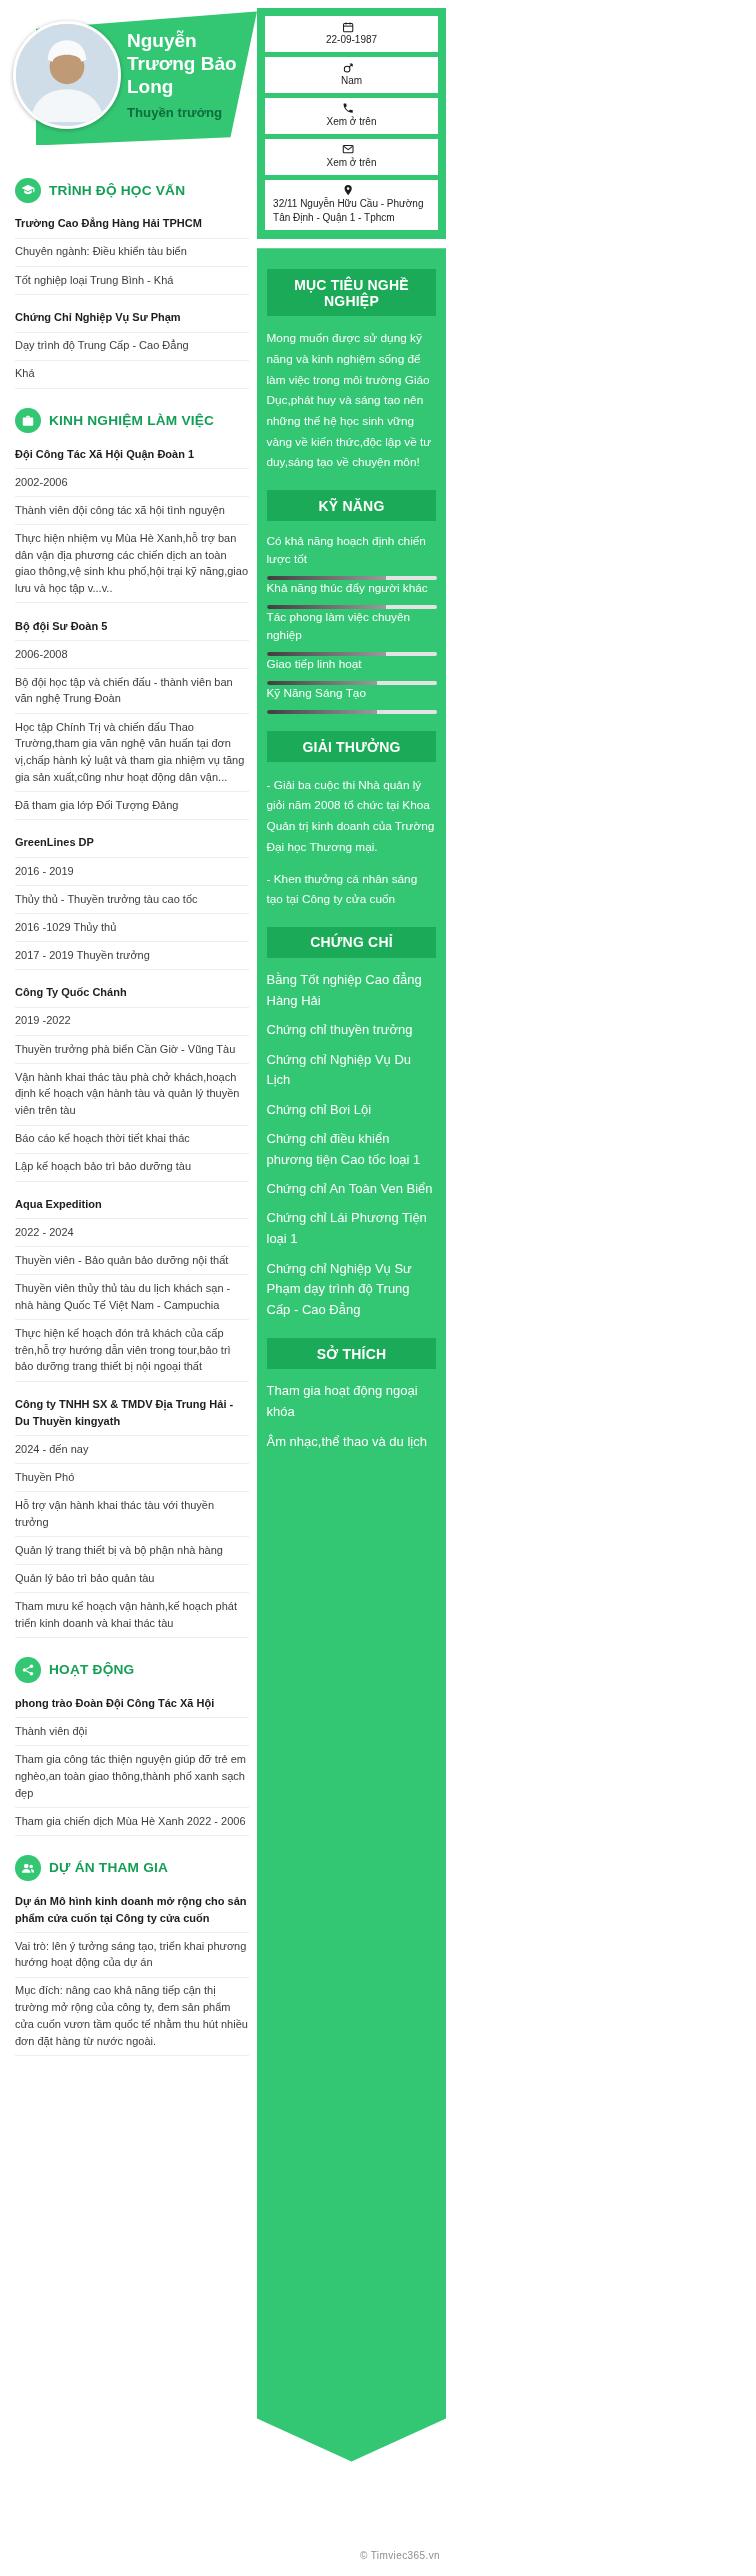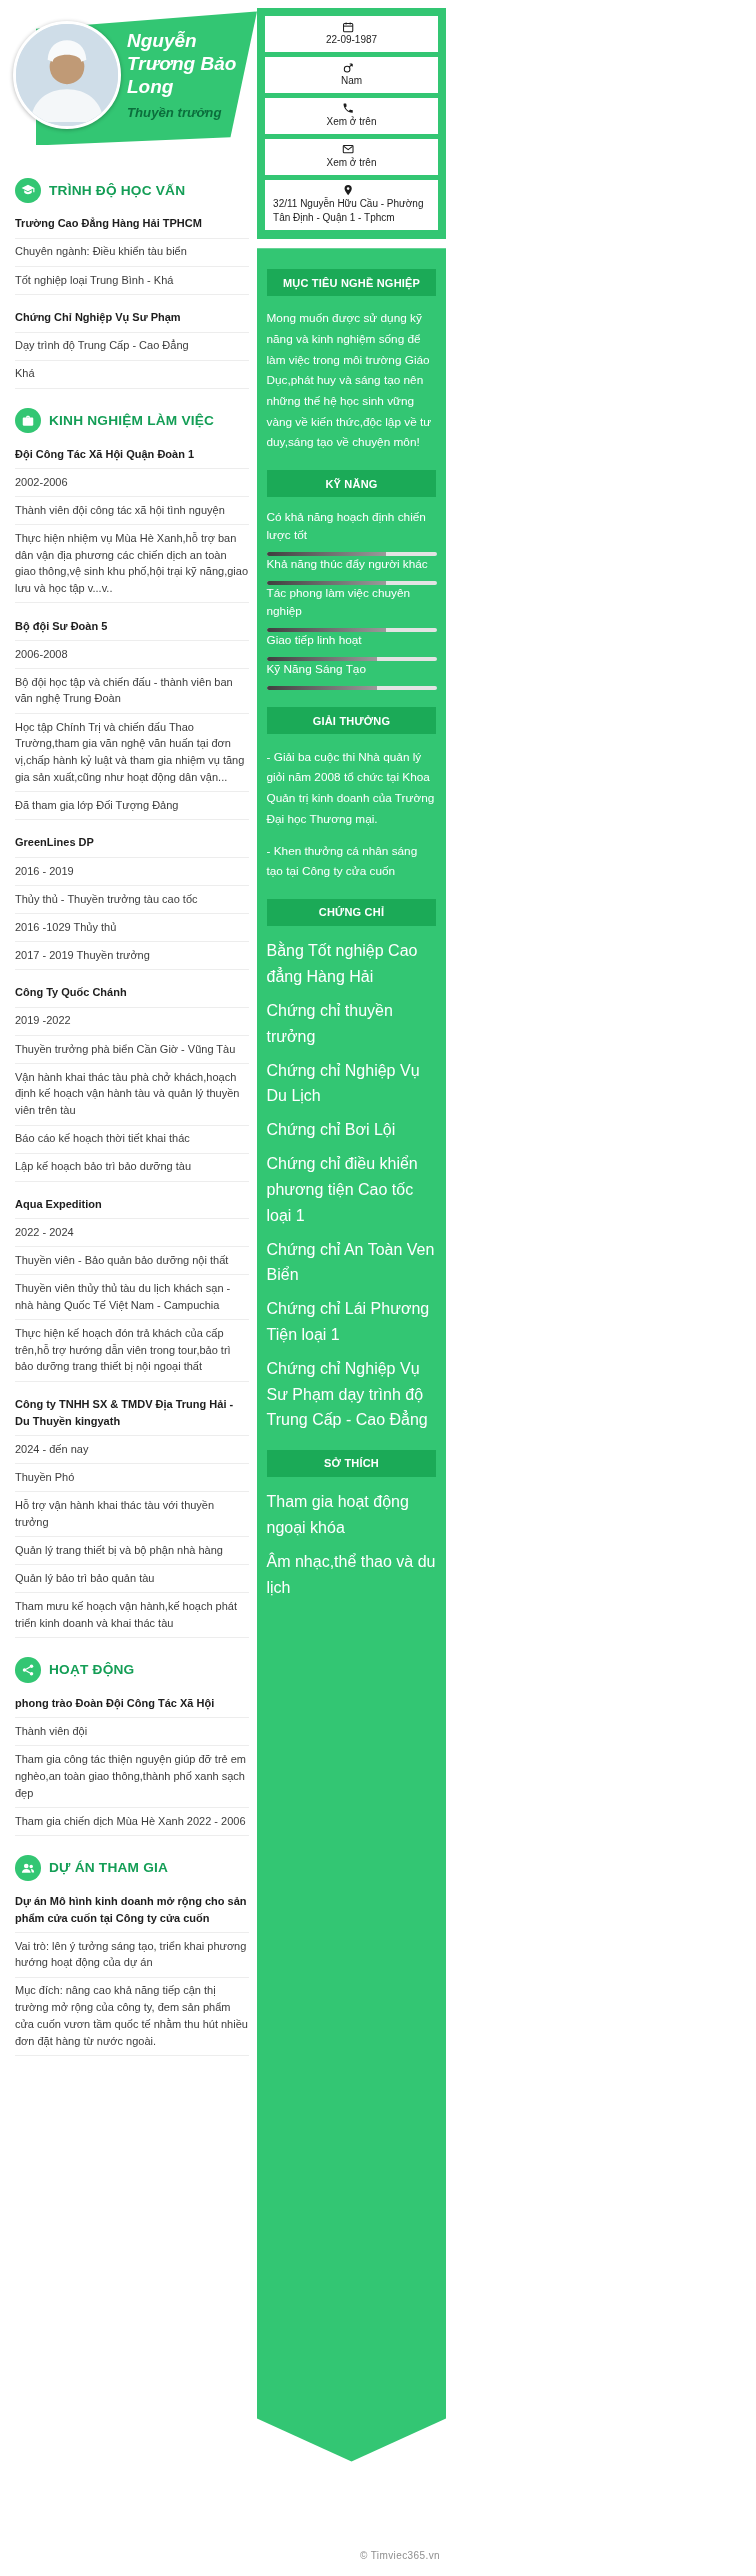--- a/index.html
+++ b/index.html
@@ -15,21 +15,21 @@
   }
   *{box-sizing:border-box;}
   html,body{margin:0;padding:0;}
   body{background:#ffffff;font-family:"Liberation Sans","DejaVu Sans",sans-serif;}
   .page{position:relative;width:756px;height:2576px;background:#ffffff;overflow:hidden;}
 
   
   .col-left{position:absolute;left:15px;top:7.6px;width:234px;}
   .cv-header{position:relative;height:151px;}
   .banner{position:absolute;left:21px;top:3.8px;width:221px;height:134px;background:var(--green);
-          clip-path:polygon(0 13%,100% 0,88% 94%,0 100%);padding:19px 7.6px 0 91px;z-index:1;font-style:italic;}
+          clip-path:polygon(0 13%,100% 0,88% 94%,0 100%);padding:19px 7.6px 0 91px;z-index:1;}
   .name{font-size:19px;font-weight:bold;color:#ffffff;line-height:1.2;width:125px;}
   .job-title{margin-top:6.6px;font-size:13.2px;font-weight:bold;color:var(--job-green);}
   .avatar{position:absolute;left:-1.9px;top:13.2px;width:108px;height:108px;border-radius:50%;
           border:3.8px solid #ffffff;overflow:hidden;background:#cfdde8;z-index:2;
           box-shadow:0 0.9px 4.7px rgba(0,0,0,.3);}
   .avatar svg{width:100%;height:100%;display:block;}
 
   .sec-head{display:flex;align-items:center;gap:8.5px;margin:19px 0 7.6px;}
   .sec-icon-circle{width:25.5px;height:25.5px;border-radius:50%;background:var(--green);color:#fff;
           display:inline-flex;align-items:center;justify-content:center;flex:0 0 auto;}
@@ -44,28 +44,28 @@
   .col-right{position:absolute;left:257px;top:7.6px;width:189px;height:2454px;display:flex;flex-direction:column;}
   .contact-box{background:var(--green);padding:3.8px 4.7px;}
   .contact-row{display:flex;align-items:center;background:#ffffff;margin:4.7px 3.8px;padding:4.7px 7.6px;flex-direction:column;}
   .c-icon{width:12.3px;height:12.3px;margin-right:7.6px;color:#1c1c1c;flex:0 0 auto;display:inline-flex;}
   .c-icon svg{width:100%;height:100%;}
   .c-text{font-size:10px;color:#1c1c1c;line-height:1.45;}
 
   .side-panel{margin-top:9.5px;flex:1 1 auto;background:var(--green);color:#ffffff;
           padding:3.8px 9.5px 76px;
           clip-path:polygon(0 0,100% 0,100% calc(100% - 43px),50% 100%,0 calc(100% - 43px));}
-  .sband{background:var(--green-dark);text-align:center;font-weight:bold;font-size:11px;
+  .sband{background:var(--green-dark);text-align:center;font-weight:bold;font-size:14px;
           padding:7.6px 3.8px;margin:17px 0.9px 12.3px;letter-spacing:0.2px;}
   .spara{margin:0 0 11.3px;font-size:11.8px;line-height:1.75;}
   .skill{}
   .skill-label{font-size:11.8px;line-height:1.5;margin-bottom:7.6px;}
   .skill-track{height:3.8px;background:var(--bar-track);border-radius:1.9px;overflow:hidden;}
   .skill-fill{height:100%;background:linear-gradient(to right,var(--bar-a),var(--bar-b));}
-  .sitem{font-size:16px;line-height:1.6;margin:0 0 8.5px;}
+  .sitem{font-size:13px;line-height:1.6;margin:0 0 8.5px;}
 
   .watermark{position:absolute;top:2550px;right:316px;font-size:10px;color:#8e8e8e;letter-spacing:0.4px;}
 </style>
 </head>
 <body>
 
 <div class="page">
 
   <div class="col-left">
     <header class="cv-header">

